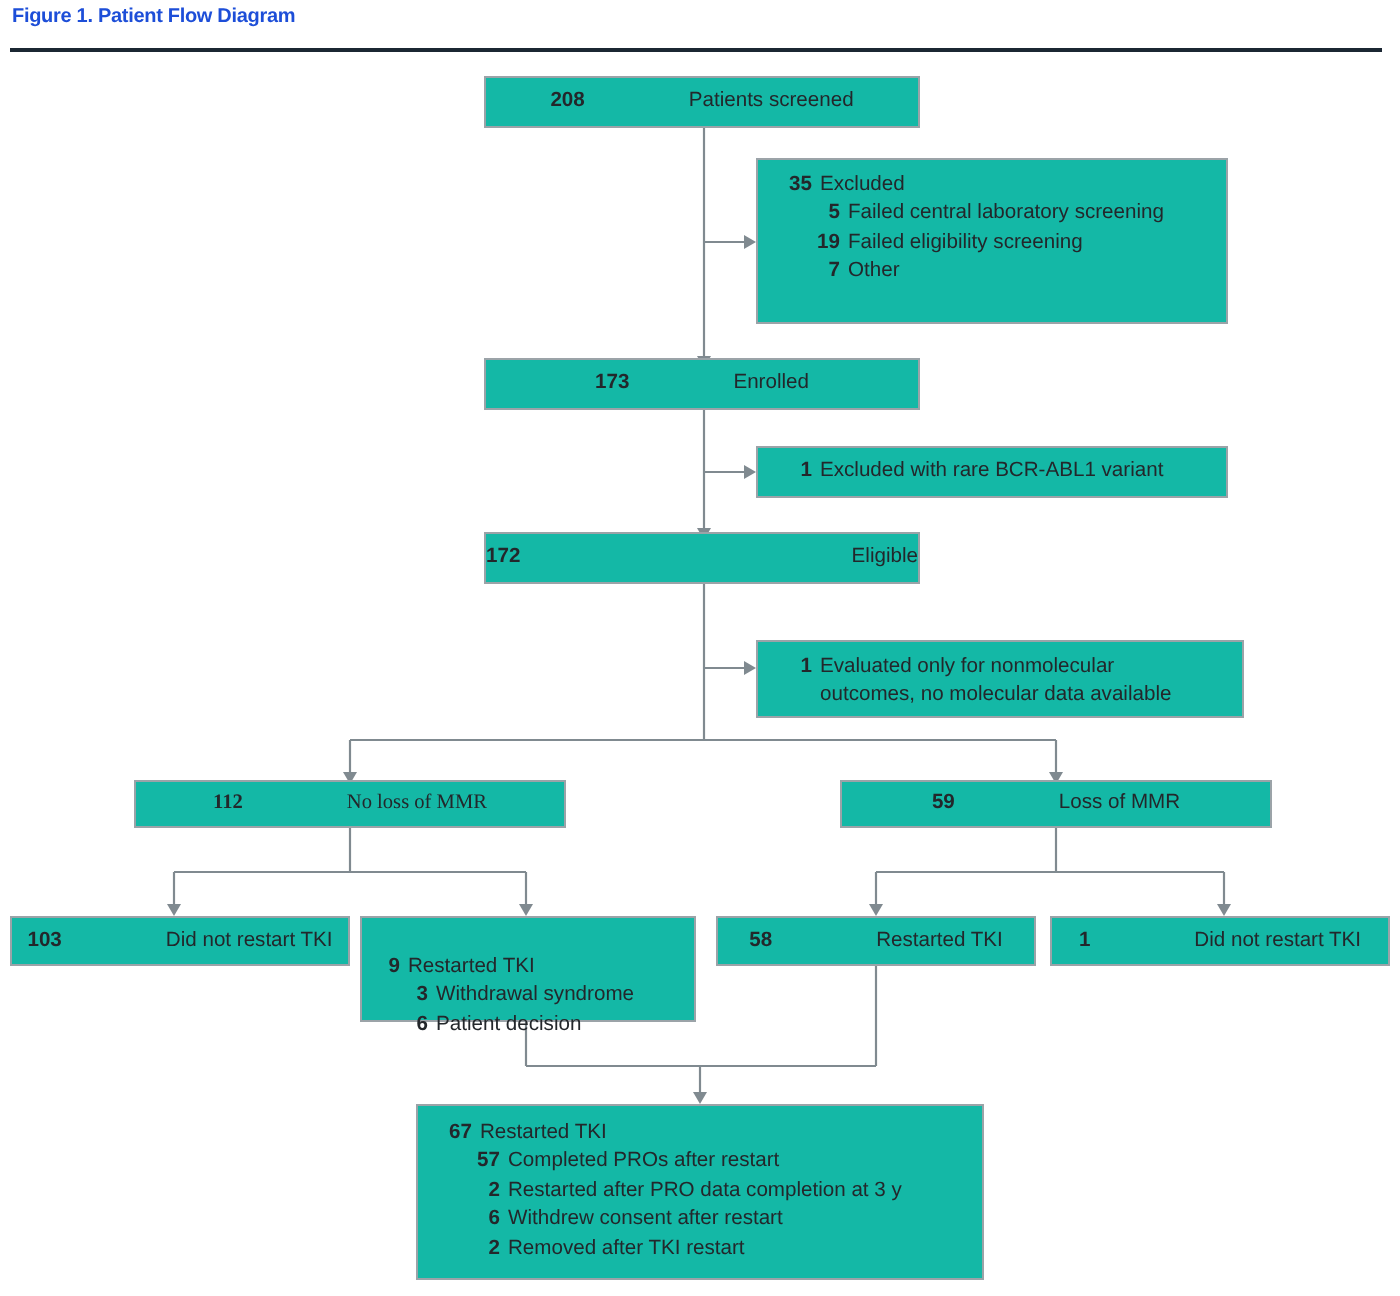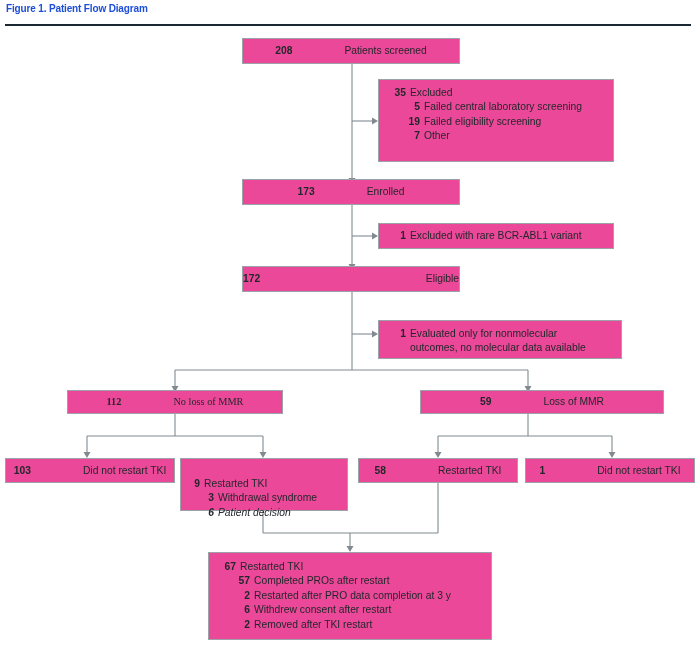--- a/index.html
+++ b/index.html
@@ -57,21 +57,21 @@
     fill: none;
   }
   #connectors polygon {
     fill: #808a90;
   }
 
   
   .node {
     position: absolute;
     box-sizing: border-box;
-    background: #ec4899;
+    background: #14b8a6;
     border: 1px solid #9ba3a8;
     font-size: 10.3px;
     line-height: 13.4px;
     color: #23272b;
     gap: 48px;
   }
   .node .row {
     display: block;
     white-space: nowrap;
   }
@@ -202,38 +202,38 @@
       <span class="num">1</span><span class="lbl">Evaluated only for nonmolecular</span>
     </span>
     <span class="wrapline">outcomes, no molecular data available</span>
   </div>
 
   <div class="node center" style="left:67px; top:390px; width:216px; height:24px;font-family:Liberation Serif, serif;">
     <span class="num">112</span>
     <span class="lbl">No loss of MMR</span>
   </div>
 
-  <div class="node center" style="left:420px; top:390px; width:244px; height:24px;">
+  <div class="node center" style="left:420px; top:390px; width:216px; height:24px;">
     <span class="num">59</span>
     <span class="lbl">Loss of MMR</span>
   </div>
 
   <div class="node center" style="left:5px; top:458px; width:170px; height:25px;">
     <span class="num">103</span>
     <span class="lbl">Did not restart TKI</span>
   </div>
 
   <div class="node listbox" style="left:180px; top:458px; width:168px; height:53px; padding-top:18px;">
     <span class="row ind0">
       <span class="num" style="width:11px;">9</span><span class="lbl">Restarted TKI</span>
     </span>
     <span class="row" style="padding-left:14px;">
       <span class="num" style="width:11px;">3</span><span class="lbl">Withdrawal syndrome</span>
     </span>
-    <span class="row" style="padding-left:14px;font-style:italic;">
+    <span class="row" style="padding-left:14px;">
       <span class="num" style="width:11px;">6</span><span class="lbl">Patient decision</span>
     </span>
   </div>
 
   <div class="node center" style="left:358px; top:458px; width:160px; height:25px;">
     <span class="num">58</span>
     <span class="lbl">Restarted TKI</span>
   </div>
 
   <div class="node center" style="left:525px; top:458px; width:170px; height:25px;">

